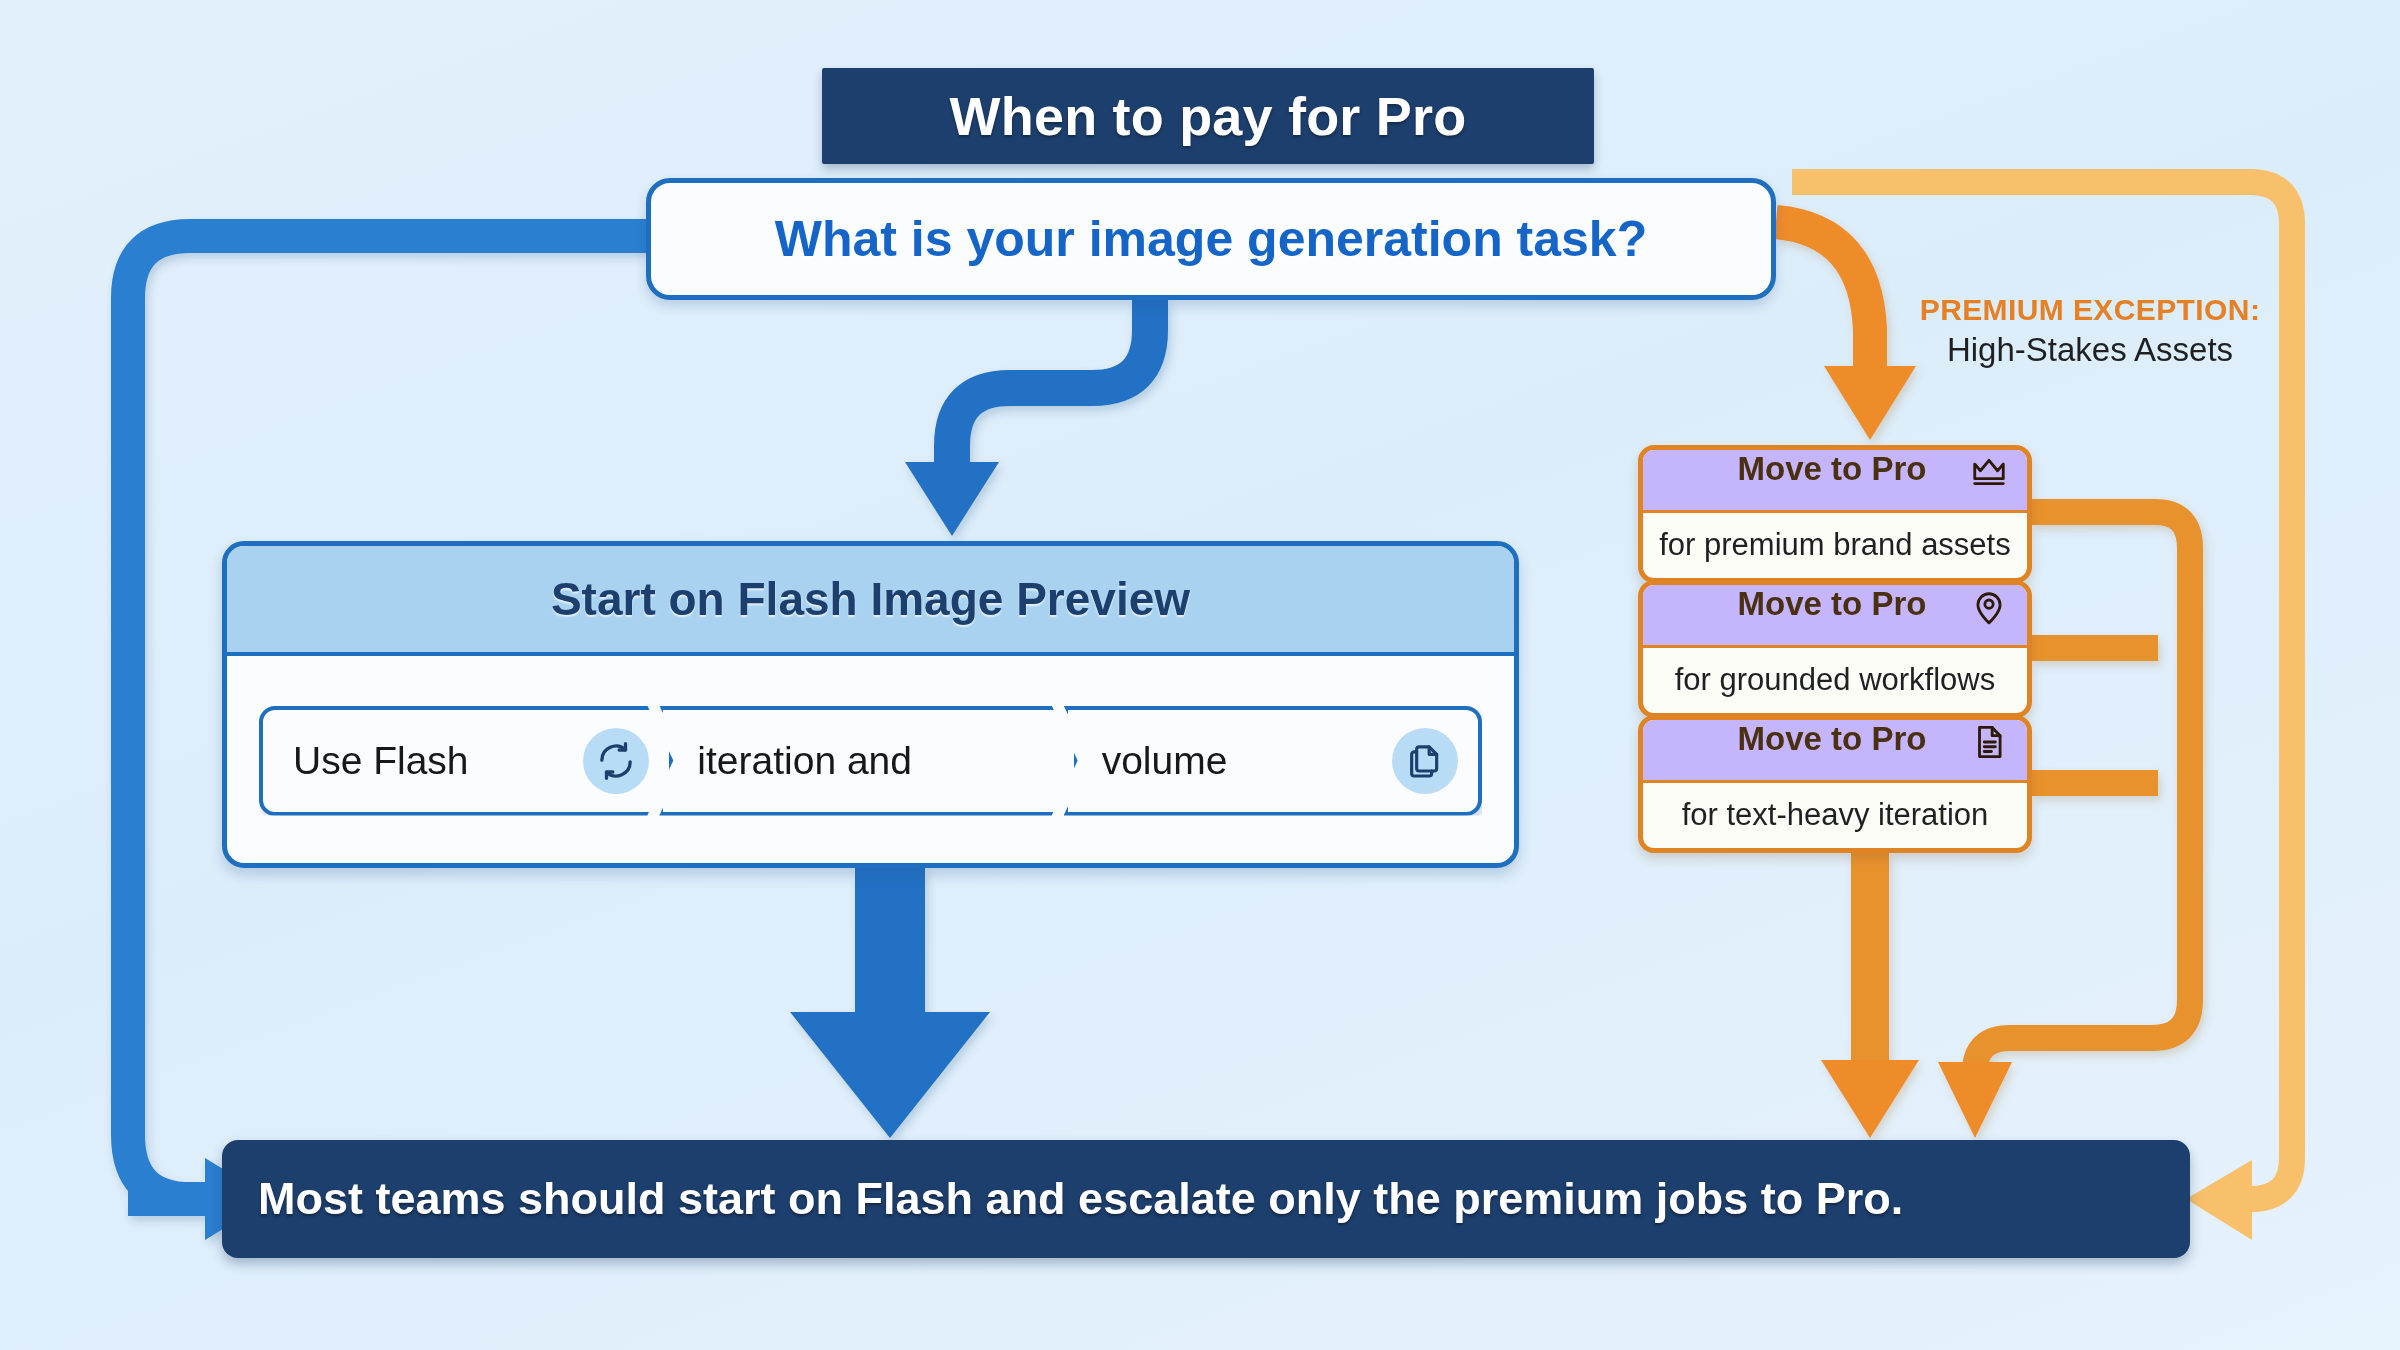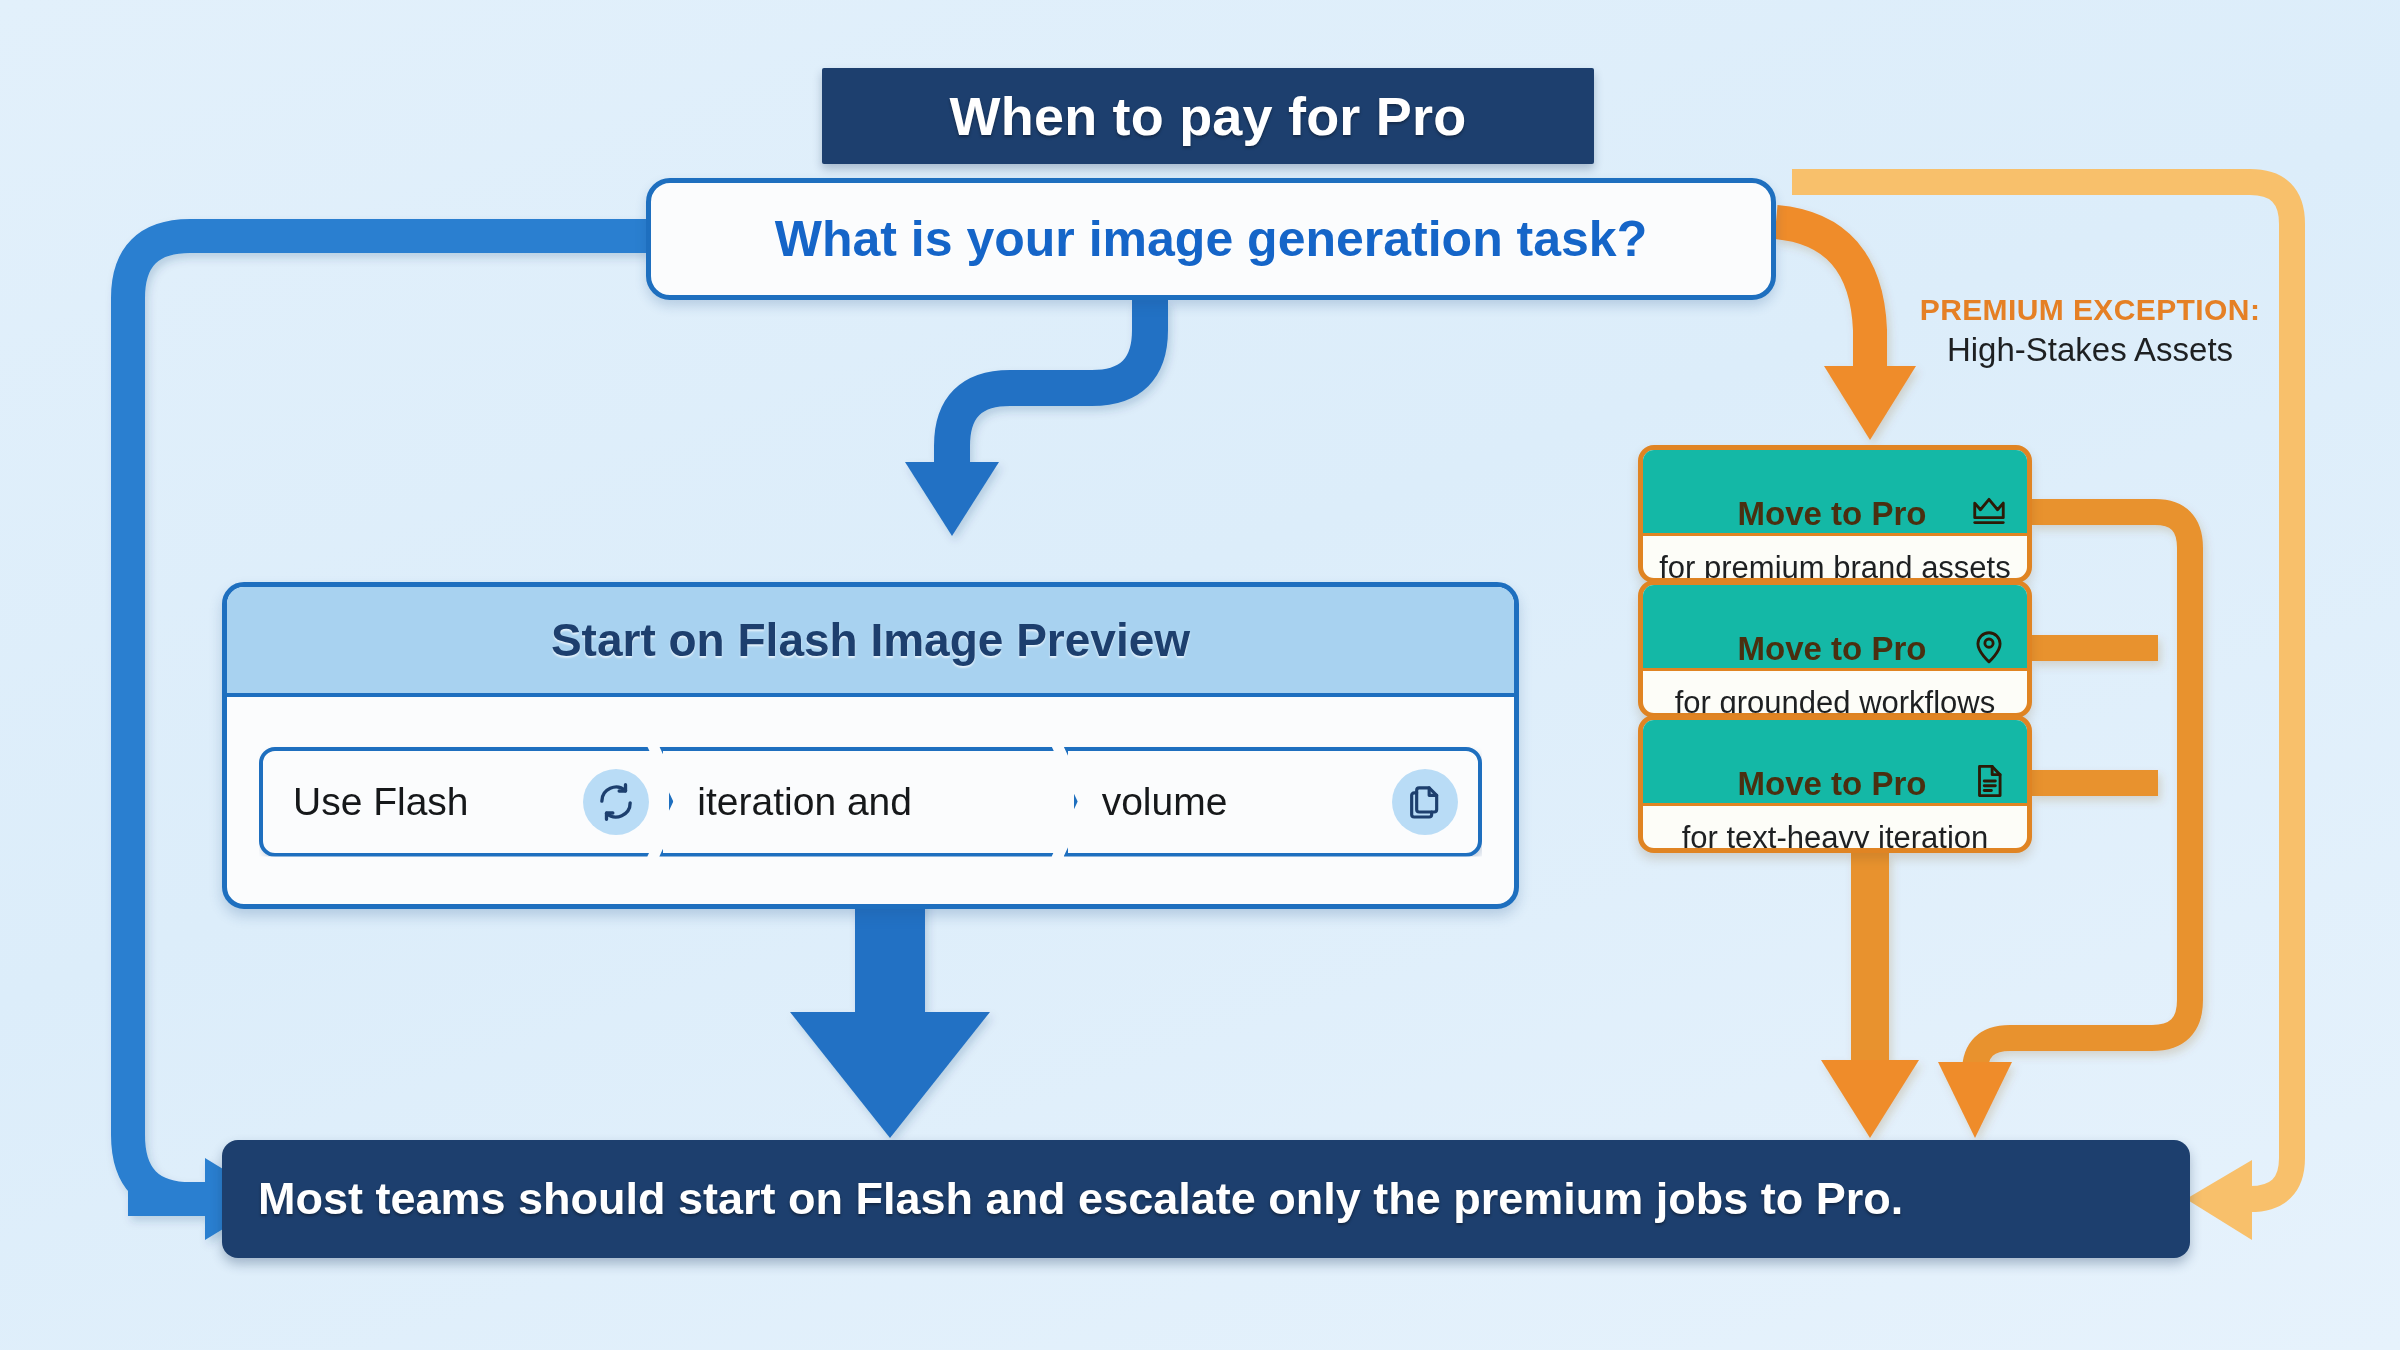--- a/index.html
+++ b/index.html
@@ -57,21 +57,20 @@
 
   
   #flash-card {
     left: 222px; top: 541px; width: 1297px; height: 327px;
     background: #fbfcfd;
     border: 5px solid #1e6fbf;
     border-radius: 22px;
     overflow: hidden;
     box-shadow: 0 7px 13px rgba(30,80,140,.22);
     z-index: 4;
-    margin-top: 41px;
   }
   #flash-head {
     height: 110px; background: #a8d2f0;
     border-bottom: 4px solid #1e6fbf;
     display: flex; align-items: center; justify-content: center;
   }
   #flash-head span {
     color: #1d3f6e; font-size: 46px; font-weight: bold;
     text-shadow: 0 2px 2px rgba(255,255,255,.7);
   }
@@ -131,23 +130,23 @@
   .pro-card {
     position: absolute; left: 1638px; width: 394px; height: 138px;
     background: #fdfdf8;
     border: 5px solid #e08423;
     border-radius: 16px;
     overflow: hidden;
     box-shadow: 0 6px 11px rgba(120,80,30,.20);
     z-index: 4;
   }
   .pro-head {
-    height: 86px; background: #14b8a6;
+    height: 63px; background: #c4b5fd;
     border-bottom: 3px solid #e08423;
-    display: flex; align-items: flex-end;
+    display: flex; align-items: flex-start;
     padding: 0 16px 0 20px;
   }
   .pro-head .ttl {
     color: #4a2f10; font-size: 33px; font-weight: bold;
     flex: 1; text-align: center; padding-left: 34px;
   }
   .pro-head .ic { width: 44px; height: 44px; display: flex; align-items: center; justify-content: center; flex: none; }
   .pro-sub {
     height: 64px; display: flex; align-items: center; justify-content: center;
     color: #1e2022; font-size: 31px;

